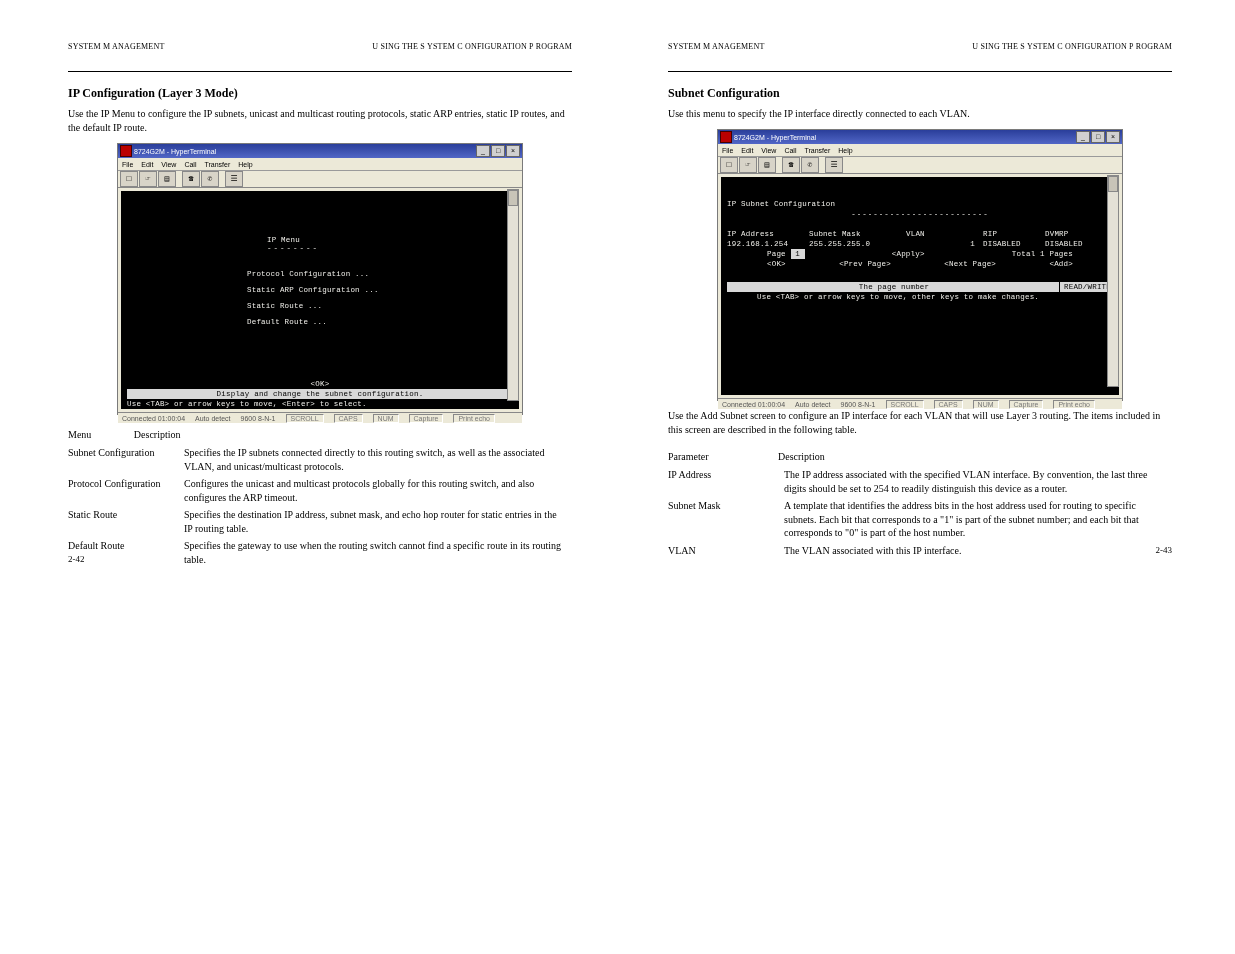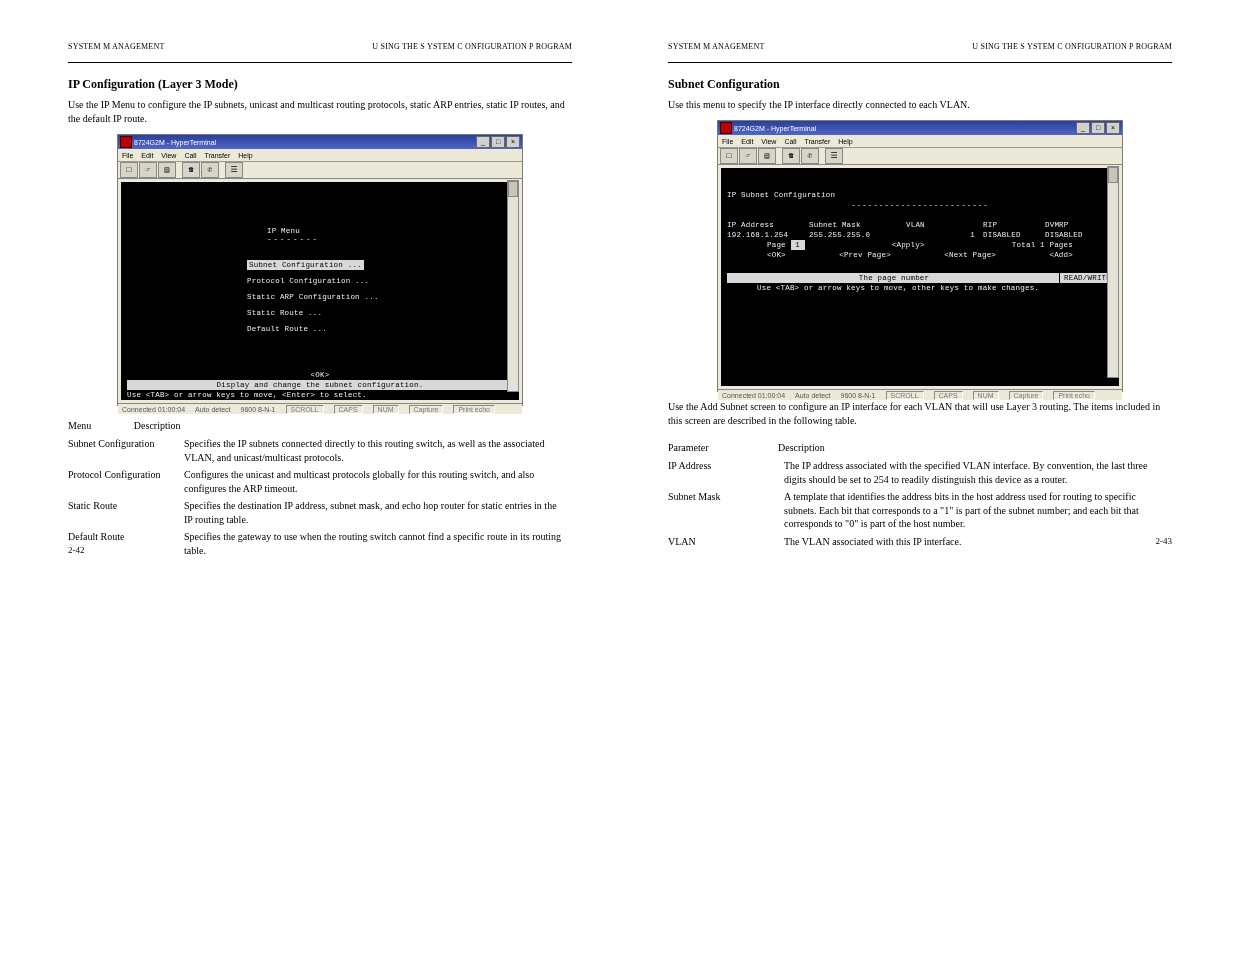--- a/index.html
+++ b/index.html
@@ -1,21 +1,21 @@
 <!DOCTYPE html>
 <html><head>
 <meta charset="utf-8">
 <style>
   html,body{margin:0;padding:0;background:#fff;font-family:"Times New Roman",serif;font-size:11px;color:#000}
   .page{position:relative;width:1235px;height:954px}
   .col{position:absolute;width:504px}
   .col-left{left:68px;top:50px}
   .col-right{left:668px;top:50px}
   .hr{border-top:1px solid #000;height:0;margin-bottom:12px}
-  .hdr-row{display:flex;justify-content:space-between;font-size:8px;letter-spacing:.2px;margin-top:-8px;margin-bottom:11px}
+  .hdr-row{display:flex;justify-content:space-between;font-size:8px;letter-spacing:.2px;margin-top:-8px;margin-bottom:20px}
   .hdr-row span{white-space:nowrap}
   .section-title{font-weight:bold;font-size:12px;margin:14px 0 6px}
   .para{font-size:10px;line-height:1.4;margin:0 0 8px}
   .htwin{position:relative;width:404px;height:270px;margin:8px auto;border:1px solid #7a7a7a;background:#c8cdd6;font-family:"Courier New",monospace}
   .titlebar{height:14px;background:linear-gradient(#2a3e9a,#5166c6);display:flex;align-items:center;padding:0 2px;color:#fff;font-size:7px;font-family:Tahoma,Arial,sans-serif}
   .tb-badge{width:10px;height:10px;background:#b00;display:inline-block;margin-right:2px;border:1px solid #400}
   .tb-gap{flex:1}
   .tb-btn{width:12px;height:10px;background:#d0d0d0;border:1px solid #666;margin-left:1px;font-size:7px;line-height:10px;text-align:center;color:#000;font-family:Arial}
   .menubar{height:12px;background:#ece9d8;padding:0 4px;font-size:7px;color:#000;font-family:Tahoma,Arial,sans-serif;display:flex;align-items:center;gap:8px;border-bottom:1px solid #9a9a9a}
   .toolbar{height:16px;background:#ece9d8;padding:0 2px;display:flex;align-items:center;gap:1px;border-bottom:1px solid #888}
@@ -88,21 +88,20 @@
         <span class="tbtn">✆</span>
         <span class="tsep"></span>
         <span class="tbtn">☰</span>
       </div>
       <div class="termwrap">
         <div class="term">
           <div style="height:40px"></div>
           <div class="menu-head">IP Menu</div>
           <div class="menu-ul">--------</div>
           <div style="height:10px"></div>
-          <div><span class="mitem sel">Subnet Configuration ...</span></div>
           <div class="mitem">Protocol Configuration ...</div>
           <div class="mitem">Static ARP Configuration ...</div>
           <div class="mitem">Static Route ...</div>
           <div class="mitem">Default Route ...</div>
           <div class="footer1">&lt;OK&gt;</div>
           <div class="footer2">Display and change the subnet configuration.</div>
           <div class="footer3">Use &lt;TAB&gt; or arrow keys to move, &lt;Enter&gt; to select.</div>
         </div>
       </div>
       <div class="scrollb">

